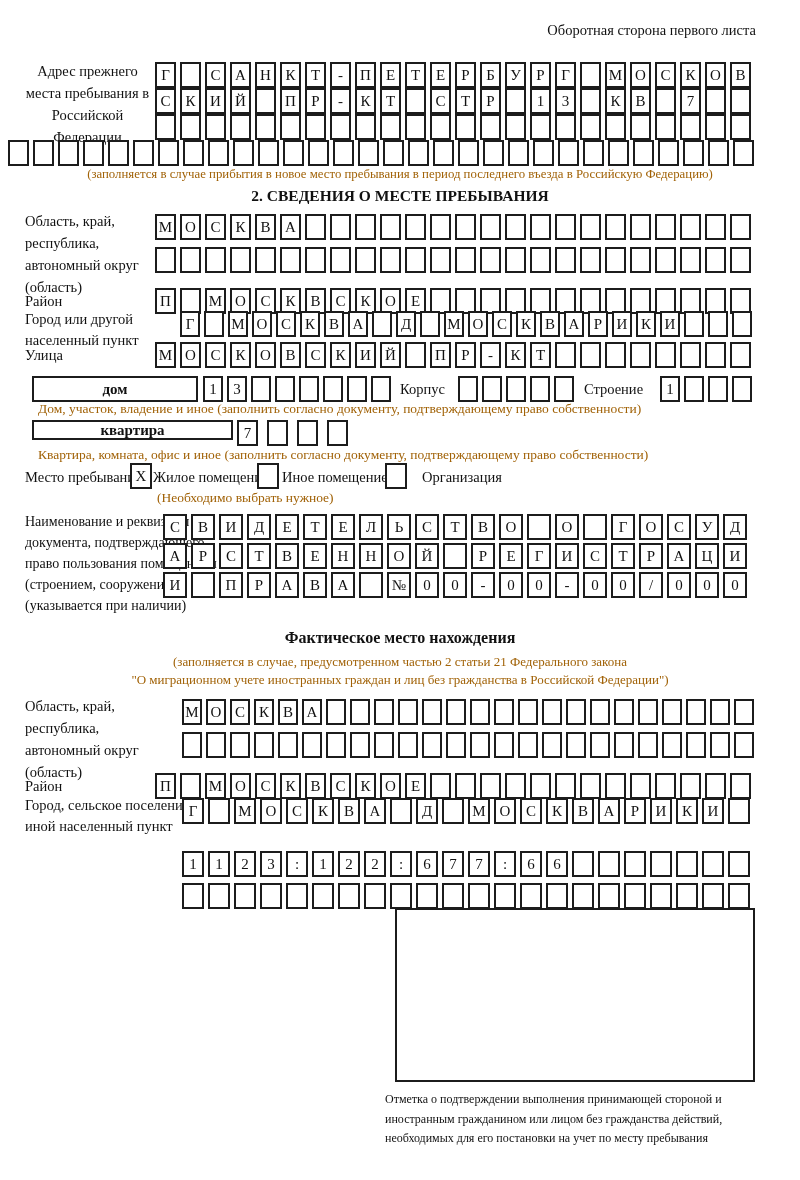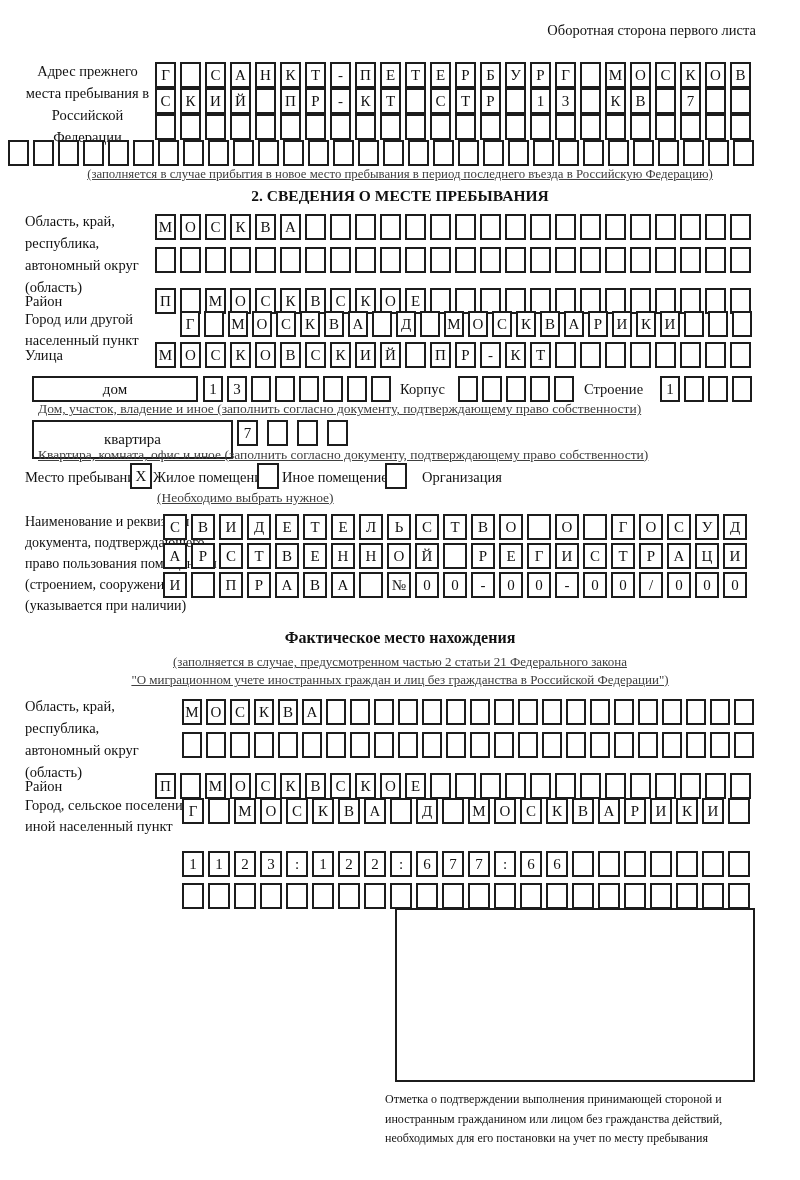--- a/index.html
+++ b/index.html
@@ -2,37 +2,37 @@
 <html><head>
 <meta charset="utf-8">
 <style>
   html,body{margin:0;padding:0;background:#fff;}
   #page{
     position:relative;width:800px;height:1180px;background:#fff;color:#111;
     font-family:"Liberation Serif","DejaVu Serif",serif;overflow:hidden;
   }
   .abs{position:absolute;}
   .lbl{font-size:14.5px;line-height:22px;color:#111;}
-  .cap{font-size:13px;color:#404040;white-space:nowrap;text-decoration:underline;}
+  .cap{font-size:13px;color:#a16207;white-space:nowrap;}
   .center{left:0;width:800px;text-align:center;}
   .bold{font-weight:bold;}
   .r{position:absolute;display:flex;gap:4px;}
   .cb{
     box-sizing:border-box;height:26px;border:2px solid #1c1c1c;background:#fff;
     display:flex;align-items:center;justify-content:center;
     font-size:15px;line-height:22px;color:#111;flex:none;
   }
   .c25 .cb{width:21px;}
   .c24 .cb{width:20px;}
   .c28 .cb{width:24px;}
   .c26 .cb{width:22px;}
   .c30{gap:9px;} .c30 .cb{width:21px;}
   .wbox{
     box-sizing:border-box;border:2px solid #1c1c1c;display:flex;align-items:center;
-    justify-content:center;font-size:15px;background:#fff;
+    justify-content:center;font-size:15px;background:#fff;font-weight:bold;
   }
   .chk{
     box-sizing:border-box;width:22px;height:26px;border:2px solid #1c1c1c;background:#fff;
     display:flex;align-items:center;justify-content:center;font-size:15px;
   }
   .stamp{box-sizing:border-box;border:2px solid #1c1c1c;background:#fff;}
 </style>
 </head>
 <body>
 
@@ -314,21 +314,21 @@
     </div>
   <div class="abs lbl" style="left:584px;top:378px;">Строение</div>
   <div class="r c24" style="left:660px;top:376px;">
       <span class="cb">1</span>
       <span class="cb"></span>
       <span class="cb"></span>
       <span class="cb"></span>
     </div>
   <div class="abs cap" style="left:38px;top:401px;font-size:13.5px;">Дом, участок, владение и иное (заполнить согласно документу, подтверждающему право собственности)</div>
 
-  <div class="abs wbox" style="left:32px;top:420px;width:201px;height:39px;">квартира</div>
+  <div class="abs wbox" style="left:32px;top:420px;width:201px;height:20px;">квартира</div>
   <div class="r c30" style="left:237px;top:420px;">
       <span class="cb">7</span>
       <span class="cb"></span>
       <span class="cb"></span>
       <span class="cb"></span>
     </div>
   <div class="abs cap" style="left:38px;top:447px;font-size:13.5px;">Квартира, комната, офис и иное (заполнить согласно документу, подтверждающему право собственности)</div>
 
   <div class="abs lbl" style="left:25px;top:466px;">Место пребывания:</div>
   <div class="abs chk" style="left:130px;top:463px;">X</div>

